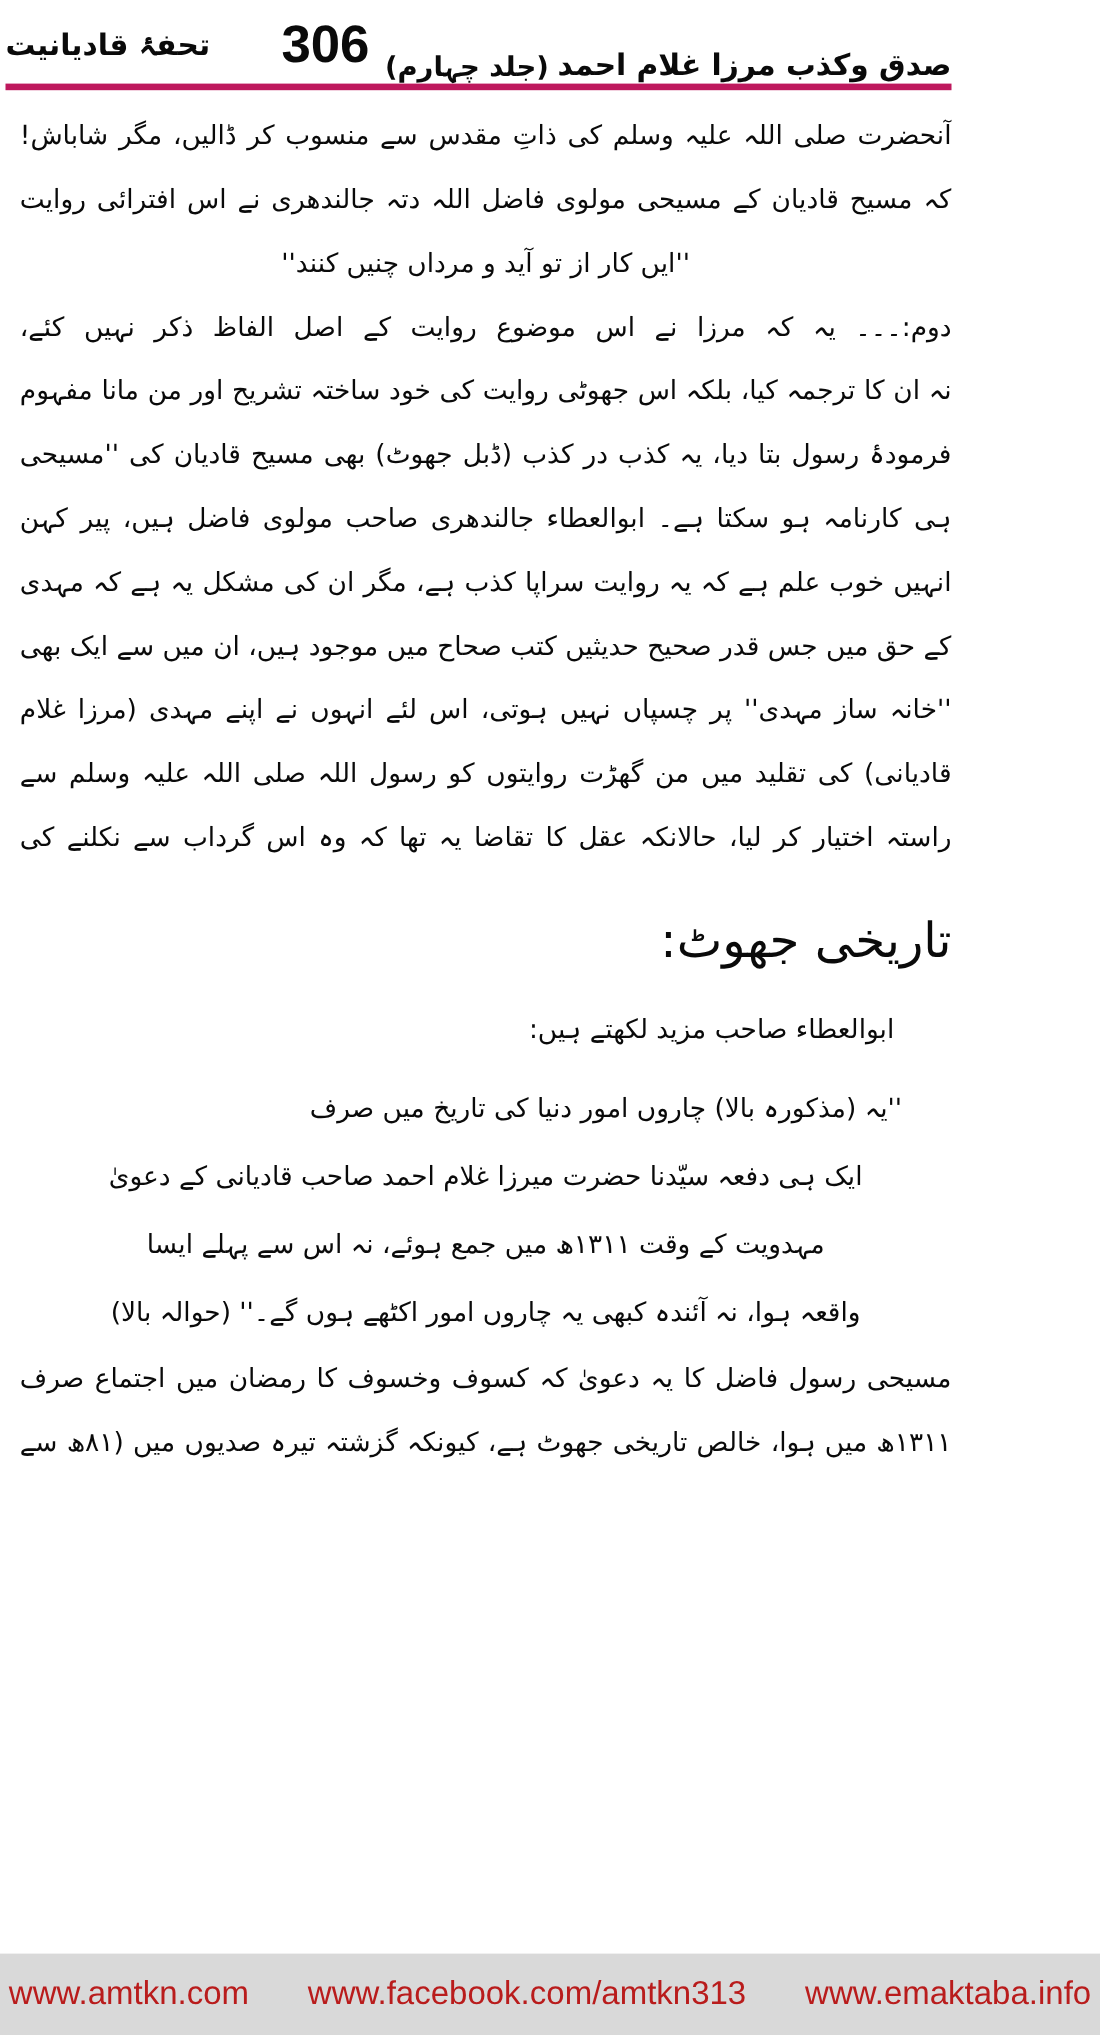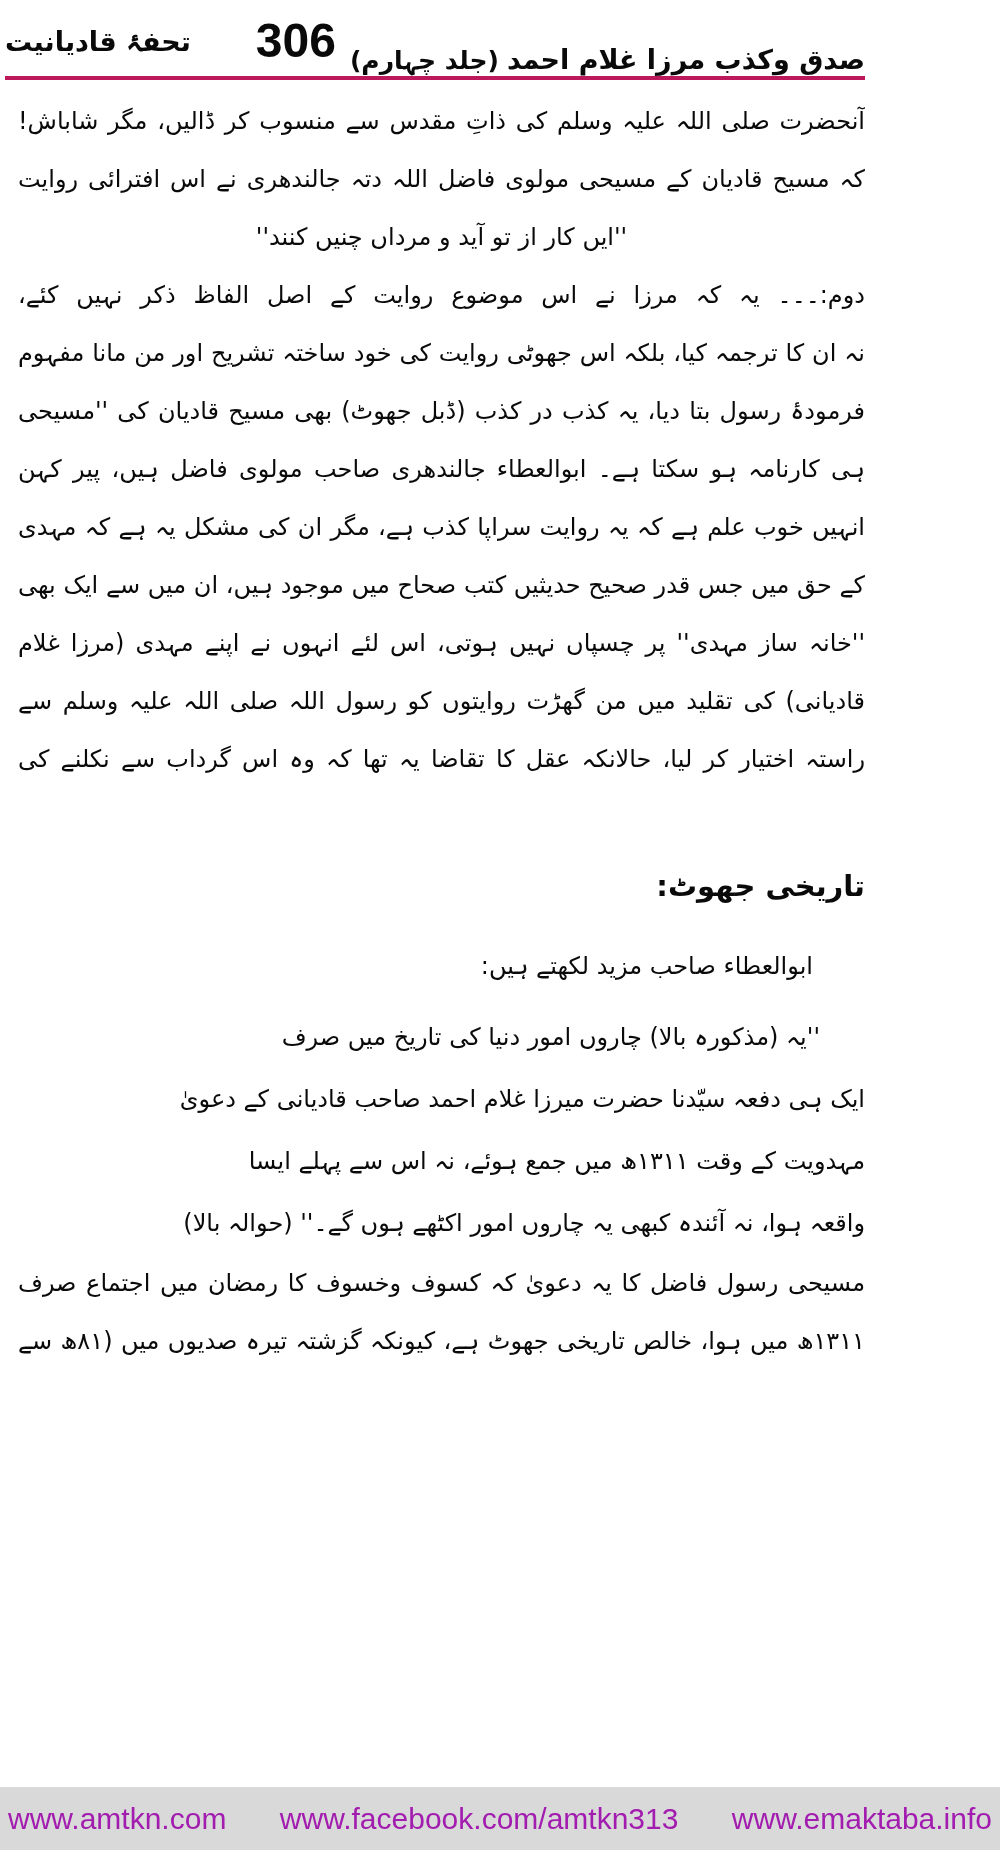--- a/index.html
+++ b/index.html
@@ -4,46 +4,46 @@
 <title>Book Page 306</title>
 <style>
   html,body{margin:0;padding:0;background:#e8e8e8;}
   .page{
     width:1000px;height:1850px;background:#ffffff;position:relative;overflow:hidden;
     font-family:"DejaVu Sans",sans-serif;color:#0a0a0a;margin:0 auto;
   }
   
   .page-header{
     display:flex;align-items:center;height:70px;padding-top:6px;
-    margin:0 135px 0 5px;border-bottom:4px solid #be185d;
+    margin:0 135px 0 5px;border-bottom:6px solid #be185d;
   }
   .book-title{font-size:27px;font-weight:700;white-space:nowrap;}
   .spacer{flex:1;}
   .page-number{
     font-size:48px;font-weight:700;line-height:1;
     font-family:"Liberation Sans","DejaVu Sans",sans-serif;margin-left:8px;
   }
   .volume{font-size:25px;font-weight:700;margin-left:14px;white-space:nowrap;margin-top:38px;}
   .chapter-title{font-size:27px;font-weight:700;margin-left:8px;white-space:nowrap;margin-top:37px;}
   
   .content{margin:0 135px 0 18px;padding-top:12px;direction:rtl;}
   .line{font-size:24px;height:58px;line-height:58px;overflow:hidden;}
   .justify{text-align:justify;text-align-last:justify;}
   .right{text-align:right;}
   .center{text-align:center;}
   .arabic{text-align:right;font-weight:700;font-size:27px;height:56px;line-height:56px;margin-top:6px;}
-  .heading{text-align:right;font-weight:700;font-size:29px;height:64px;line-height:64px;margin-top:66px;}
+  .heading{text-align:right;font-weight:400;font-size:44px;height:64px;line-height:64px;margin-top:34px;}
   .right-indent{text-align:right;padding-right:52px;height:52px;line-height:52px;margin-top:22px;}
   .quote-first{text-align:right;padding-right:45px;height:62px;line-height:62px;margin-top:14px;}
-  .quote{text-align:right;height:62px;line-height:62px;}
+  .quote{text-align:center;height:62px;line-height:62px;}
   
   .footer-bar{
-    position:absolute;left:0;right:0;bottom:0;height:63px;background:#d9d9d9;
+    position:absolute;left:0;right:0;bottom:0;height:74px;background:#d9d9d9;
     display:flex;align-items:center;justify-content:space-between;padding:0 8px;
-    font-family:"Liberation Sans","DejaVu Sans",sans-serif;font-size:30px;color:#a21caf;
+    font-family:"Liberation Sans","DejaVu Sans",sans-serif;font-size:30px;color:#b91c1c;
   }
 </style>
 </head>
 <body>
 
 <div class="page">
 
   <header class="page-header">
     <span class="book-title" dir="rtl">تحفۂ قادیانیت</span>
     <span class="spacer"></span>

